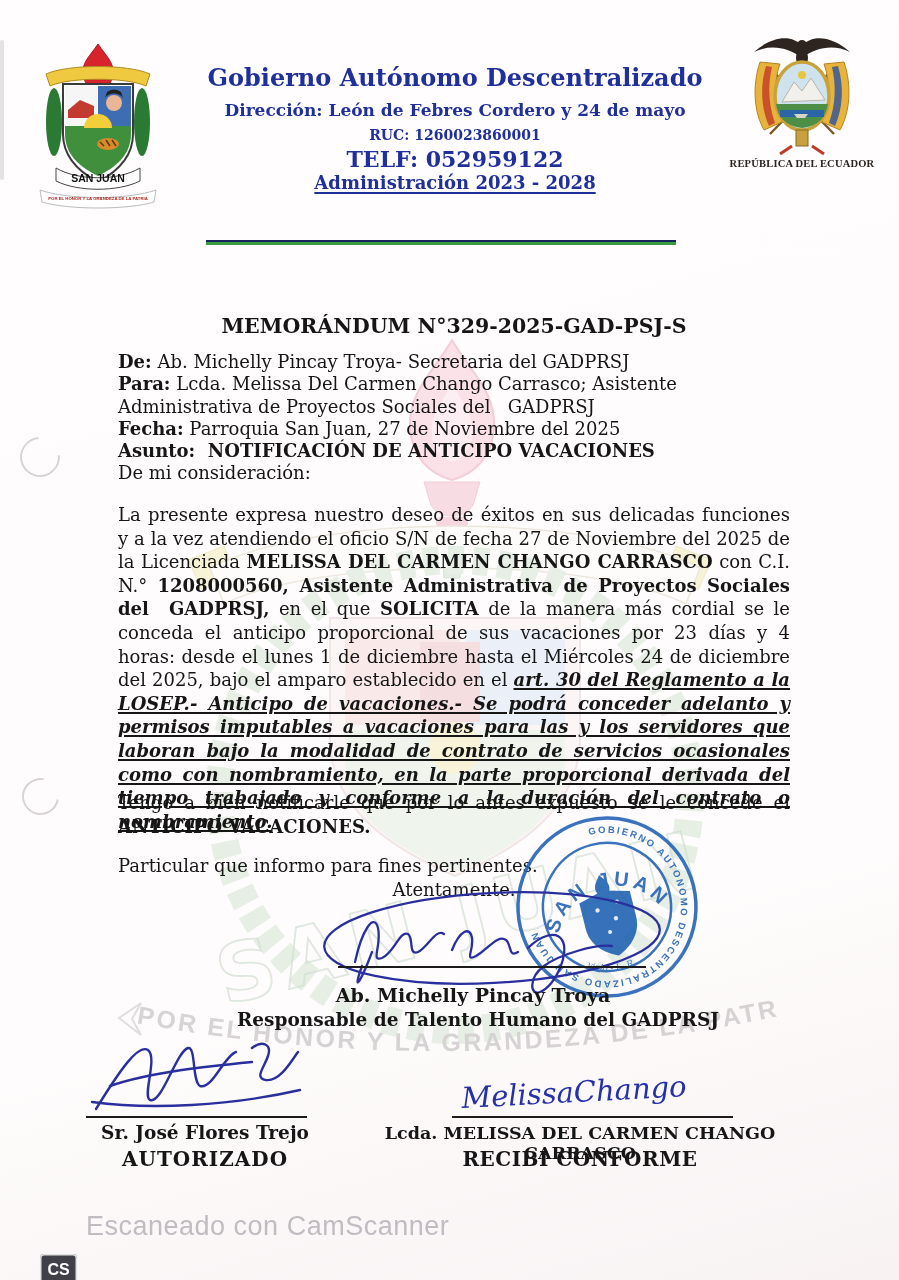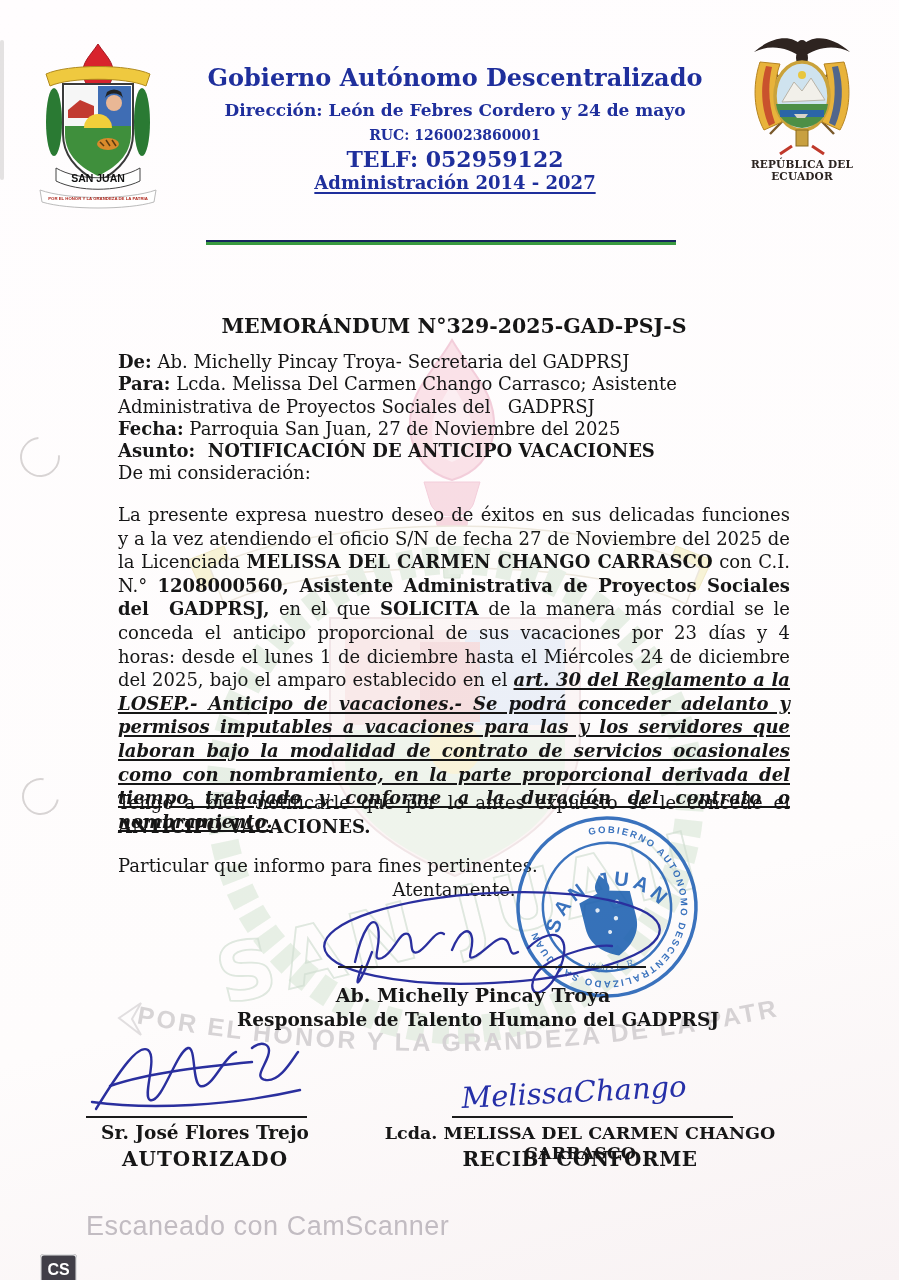--- a/index.html
+++ b/index.html
@@ -13,21 +13,21 @@
   .hdr-l1{font-size:24px;line-height:40px;}
   .hdr-l2{font-size:26px;line-height:38px;}
   .hdr-l3{font-size:17px;line-height:25px;}
   .hdr-l4{font-size:14px;line-height:24px;text-align:center;}
   .hdr-l5{font-size:22px;line-height:24px;}
   .hdr-l6{font-size:18px;line-height:24px;text-decoration:underline;text-decoration-thickness:2px;text-underline-offset:3px;}
   .rule-navy{left:206px;top:240px;width:470px;height:2px;background:#16265c;}
   .rule-green{left:206px;top:242px;width:470px;height:3px;background:#3a9b40;}
   .seal-left{left:38px;top:40px;}
   .seal-right{left:742px;top:34px;}
-  .seal-caption{left:722px;top:158px;width:160px;text-align:center;font-size:10.5px;font-weight:bold;color:#2b2320;letter-spacing:.2px;}
+  .seal-caption{left:722px;top:158px;width:160px;text-align:center;font-size:10.5px;font-weight:bold;color:#2b2320;letter-spacing:.2px;font-family:Liberation Serif, serif;}
 
   
   .memo-title{left:118px;top:314px;width:672px;text-align:center;font-size:20.5px;font-weight:bold;}
   .fields{left:118px;top:351px;width:672px;font-size:18px;line-height:22.3px;}
   .fields .lbl{font-weight:bold;}
   .fields .asunto-val{font-weight:bold;}
   .salutation{display:block;}
   .para{left:118px;top:503px;width:672px;font-size:18px;line-height:23.6px;text-align:justify;}
   .para2{top:791px;}
   .closing1{left:118px;top:855px;width:672px;font-size:18px;}
@@ -132,21 +132,21 @@
     <text x="60" y="142" text-anchor="middle" font-family="Liberation Sans,sans-serif" font-weight="bold" font-size="10.5" fill="#111111">SAN JUAN</text>
     <path d="M2,150 C30,160 90,160 118,150 L116,162 C90,170 30,170 4,162 z" fill="#ffffff" stroke="#bbbbbb"></path>
     <text x="60" y="160" text-anchor="middle" font-family="Liberation Sans,sans-serif" font-weight="bold" font-size="4.3" fill="#b02a20">POR EL HONOR Y LA GRANDEZA DE LA PATRIA</text>
   </svg>
 
   <div class="abs hdr-text content">
     <div class="hdr-l1">Gobierno Autónomo Descentralizado</div>
     <div class="hdr-l3">Dirección: León de Febres Cordero y 24 de mayo</div>
     <div class="hdr-l4">RUC: 1260023860001</div>
     <div class="hdr-l5">TELF: 052959122</div>
-    <div class="hdr-l6">Administración 2014 - 2027</div>
+    <div class="hdr-l6">Administración 2023 - 2028</div>
   </div>
   <div class="abs rule-navy content"></div>
   <div class="abs rule-green content"></div>
 
   <svg class="abs seal-right content" width="120" height="122" viewBox="0 0 120 122">
     <path d="M28,34 L92,100 M92,34 L28,100" stroke="#7a5a2c" stroke-width="2.5"></path>
     <path d="M12,18 C30,2 50,0 60,12 C70,0 90,2 108,18 C92,10 74,13 60,24 C46,13 28,10 12,18 z" fill="#2e2420"></path>
     <circle cx="60" cy="11" r="5" fill="#2e2420"></circle>
     <ellipse cx="60" cy="24" rx="6" ry="9" fill="#2e2420"></ellipse>
     <path d="M18,28 C10,52 12,78 22,96 L40,88 C32,66 32,46 38,30 z" fill="#e8b33b" stroke="#b5831f"></path>

